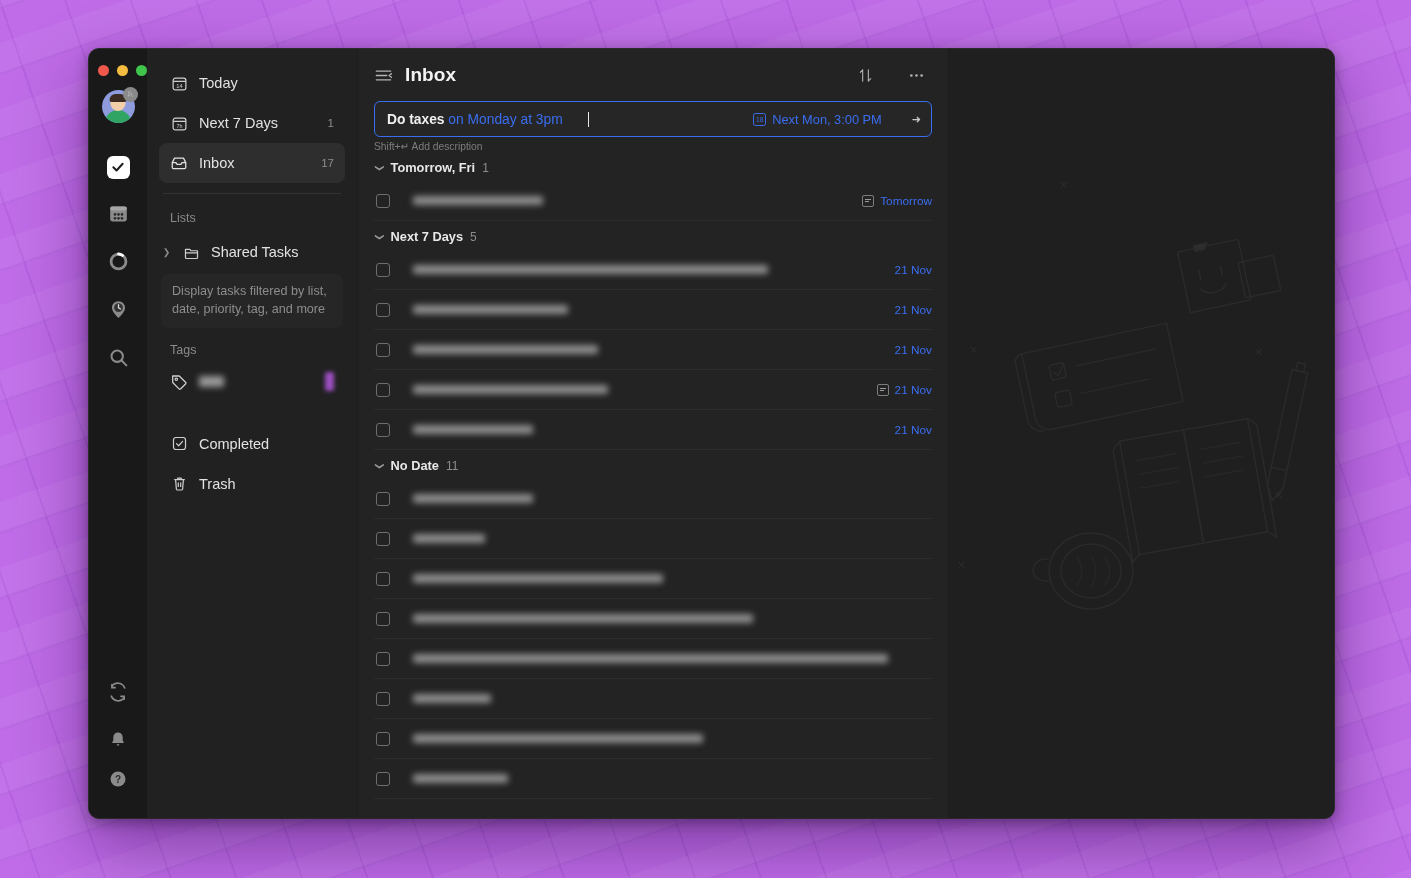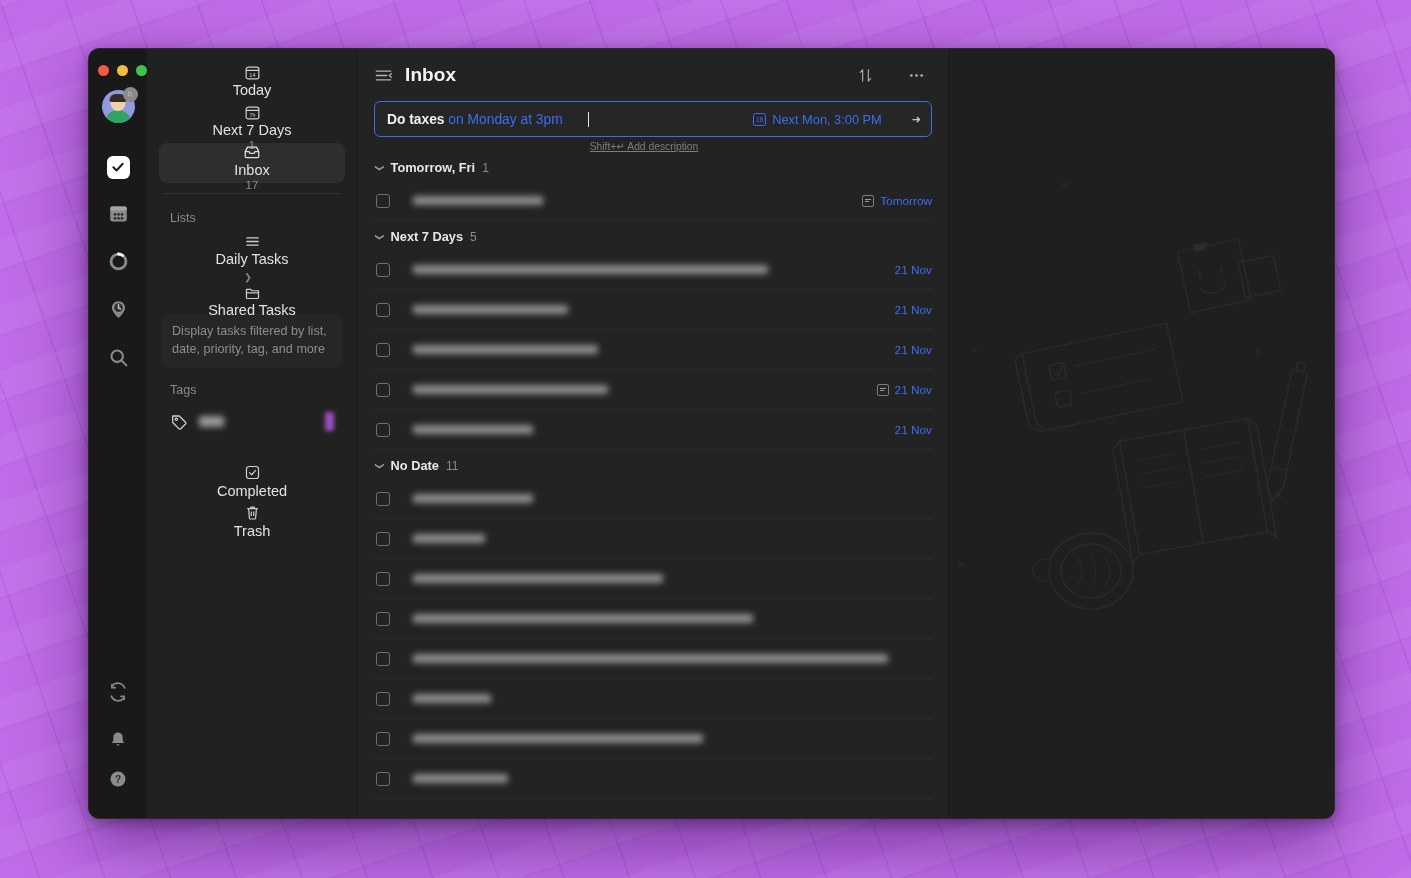--- a/index.html
+++ b/index.html
@@ -94,24 +94,23 @@
   }
   #rail .spacer { flex:1; }
   #rail .bottom { padding-bottom:18px; }
 
   
   #sidebar {
     width:210px; flex:0 0 210px; background:#212121;
     padding:14px 12px 0 12px; overflow:hidden;
   }
   .nav-item {
-    height:40px; display:flex; align-items:center; gap:1px;
+    height:40px; display:flex; align-items:center; gap:11px;
     padding:0 11px; border-radius:8px; color:#e2e2e2; font-size:14.5px;
     cursor:pointer;
-    flex-direction:column;
   }
   .nav-item.sel { background:#2e2e2e; }
   .nav-item .lbl { flex:1; white-space:nowrap; }
   .nav-item .cnt { font-size:11.5px; color:#8e8e8e; }
   .nav-ico { width:18px; height:18px; display:flex; align-items:center; justify-content:center; color:#cfcfcf; flex:0 0 18px; }
 
   .divider { height:1px; background:#333; margin:10px 4px 4px 4px; }
   .sec-title { font-size:12.5px; color:#8a8a8a; padding:13px 11px 7px 11px; }
 
   .caret { width:9px; flex:0 0 9px; color:#8a8a8a; font-size:9px; display:flex; align-items:center; justify-content:center; margin-left:-8px; }
@@ -141,21 +140,21 @@
     display:flex; align-items:center; padding:0 10px 0 12px; gap:24px;
   }
   #add-box .txt { font-size:13.8px; color:#f0f0f0; font-weight:bold; white-space:nowrap; }
   #add-box .txt .nl { color:#3a6df0; font-weight:normal; }
   .caretbar { width:1.5px; height:15px; background:#e8e8e8; margin-left:1px; }
   #add-box .grow { flex:1; }
   .date-chip { display:flex; align-items:center; gap:6px; color:#3a6df0; font-size:12.8px; white-space:nowrap; cursor:pointer; }
   .cal-mini { width:13px; height:13px; border:1.2px solid #3a6df0; border-radius:2.5px;
     font-size:6.6px; display:flex; align-items:flex-end; justify-content:center; color:#3a6df0; line-height:1.25; }
   .chev-down { color:#c7c7c7; font-size:11px; margin-left:6px; cursor:pointer; }
-  #hint { text-align:center; font-size:10.3px; color:#7d7d7d; padding:3px 18px 0 0;text-decoration:underline; }
+  #hint { text-align:left; font-size:10.3px; color:#7d7d7d; padding:3px 18px 0 0; }
 
   #list { flex:1; overflow:hidden; padding:0 16px; }
   .grp-head { display:flex; align-items:center; gap:7px; padding:8px 0 6px 2px; }
   .grp-head .gcar { color:#9a9a9a; font-size:9px; }
   .grp-head .gname { font-size:12.8px; color:#e8e8e8; font-weight:bold; }
   .grp-head .gcnt { font-size:12px; color:#8c8c8c; }
 
   .task {
     display:flex; align-items:center; gap:23px; height:40px;
     border-bottom:1px solid #2c2c2c; padding-left:2px;text-align:center;
@@ -317,28 +316,20 @@
           </svg>
       </span>
       <span class="lbl">Inbox</span>
       <span class="cnt">17</span>
     </div>
 
     <div class="divider"></div>
 
     <div class="sec-title">Lists</div>
 
-    <div class="nav-item">
-      <span class="nav-ico">
-        <svg width="17" height="17" viewBox="0 0 24 24" stroke="#cfcfcf" stroke-width="1.8" stroke-linecap="round">
-            <path d="M4 7h16M4 12h16M4 17h16"></path>
-          </svg>
-      </span>
-      <span class="lbl">Daily Tasks</span>
-    </div>
 
     <div class="nav-item">
       <span class="caret">❯</span>
       <span class="nav-ico">
         <svg width="17" height="17" viewBox="0 0 24 24" fill="none" stroke="#cfcfcf" stroke-width="1.7" stroke-linejoin="round">
             <path d="M3.5 7.5h6l1.6 2h9.4v9.5a1.5 1.5 0 0 1-1.5 1.5H5a1.5 1.5 0 0 1-1.5-1.5z"></path>
             <path d="M3.5 12.5h17"></path>
           </svg>
       </span>
       <span class="lbl">Shared Tasks</span>

